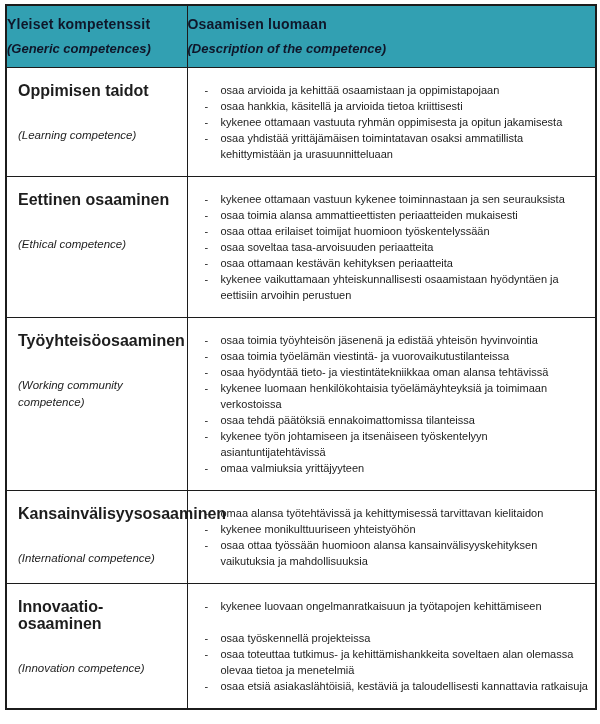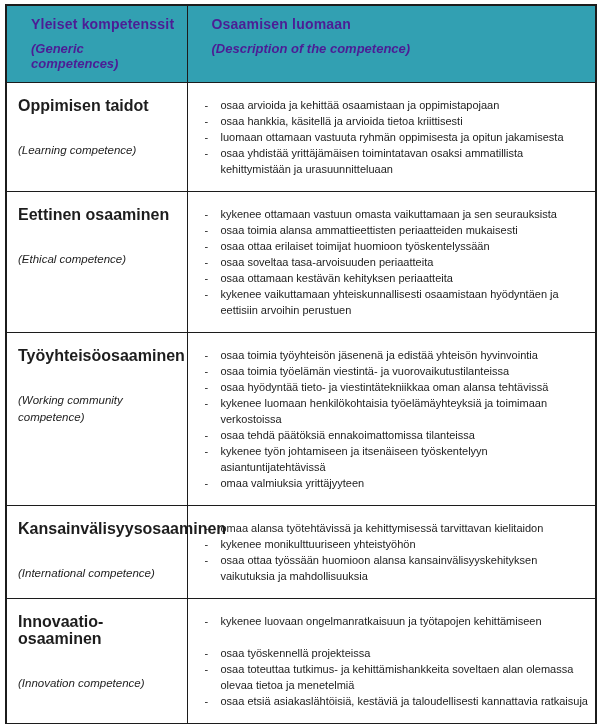--- a/index.html
+++ b/index.html
@@ -26,22 +26,22 @@
   table.comp-table td {
     border: 1px solid #1c1c1c;
     vertical-align: top;
     text-align: left;
   }
   col.c1 { width: 181px; }
   col.c2 { width: 409px; }
 
   thead th {
     background: #32a0b2;
-    color: #4c1d95;
-    padding: 9px 12px 11px 24px;
+    color: #0f172a;
+    padding: 9px 12px 11px 0;
   }
   .h-title {
     font-size: 14px;
     font-weight: 700;
     letter-spacing: 0.2px;
     line-height: 18px;
   }
   .h-sub {
     font-size: 13px;
     font-weight: 700;
@@ -114,37 +114,37 @@
             <div class="bullet-item">
               <span class="bullet-dash">-</span>
               <span class="bullet-text">osaa arvioida ja kehittää osaamistaan ja oppimistapojaan</span>
             </div>
             <div class="bullet-item">
               <span class="bullet-dash">-</span>
               <span class="bullet-text">osaa hankkia, käsitellä ja arvioida tietoa kriittisesti</span>
             </div>
             <div class="bullet-item">
               <span class="bullet-dash">-</span>
-              <span class="bullet-text">luomaan ottamaan vastuuta ryhmän oppimisesta ja opitun jakamisesta</span>
+              <span class="bullet-text">kykenee ottamaan vastuuta ryhmän oppimisesta ja opitun jakamisesta</span>
             </div>
             <div class="bullet-item">
               <span class="bullet-dash">-</span>
               <span class="bullet-text">osaa yhdistää yrittäjämäisen toimintatavan osaksi ammatillista kehittymistään ja urasuunnitteluaan</span>
             </div>
           </td>
         </tr>
         <tr>
           <td class="cell-left">
             <div class="row-title">Eettinen osaaminen</div>
             <div class="row-sub">(Ethical competence)</div>
           </td>
           <td class="cell-right">
             <div class="bullet-item">
               <span class="bullet-dash">-</span>
-              <span class="bullet-text">kykenee ottamaan vastuun omasta vaikuttamaan ja sen seurauksista</span>
+              <span class="bullet-text">kykenee ottamaan vastuun kykenee toiminnastaan ja sen seurauksista</span>
             </div>
             <div class="bullet-item">
               <span class="bullet-dash">-</span>
               <span class="bullet-text">osaa toimia alansa ammattieettisten periaatteiden mukaisesti</span>
             </div>
             <div class="bullet-item">
               <span class="bullet-dash">-</span>
               <span class="bullet-text">osaa ottaa erilaiset toimijat huomioon työskentelyssään</span>
             </div>
             <div class="bullet-item">

